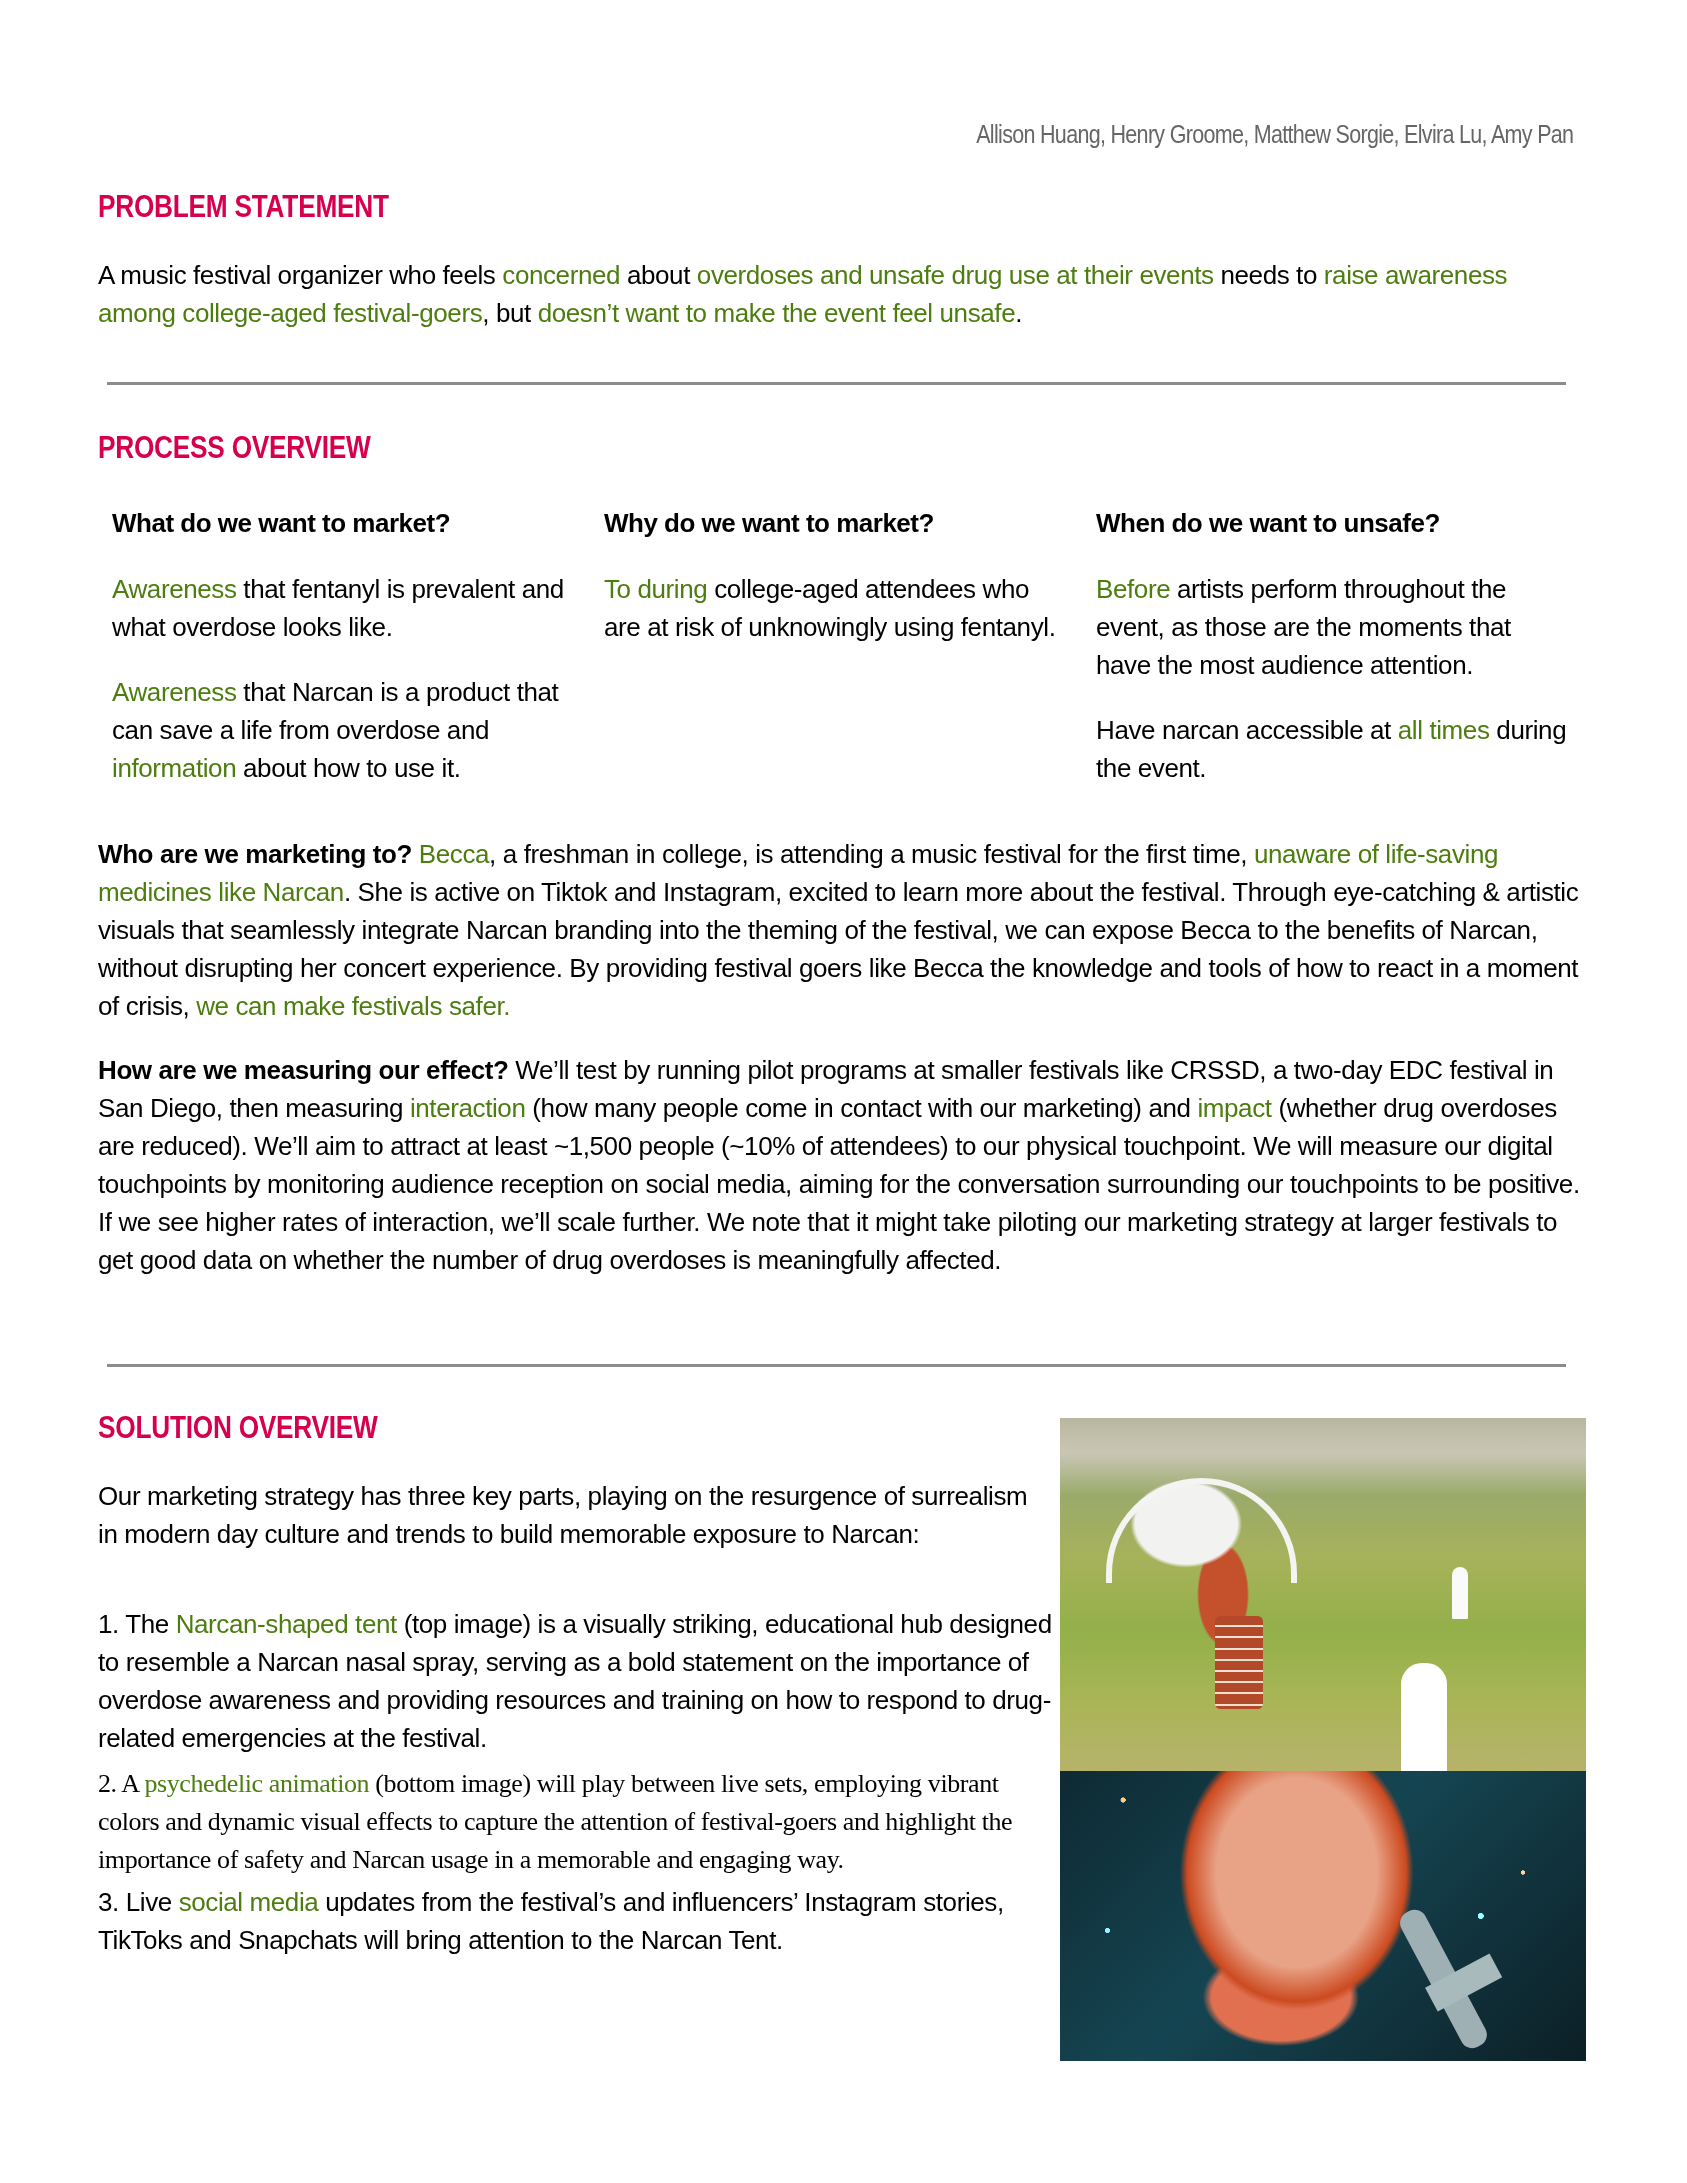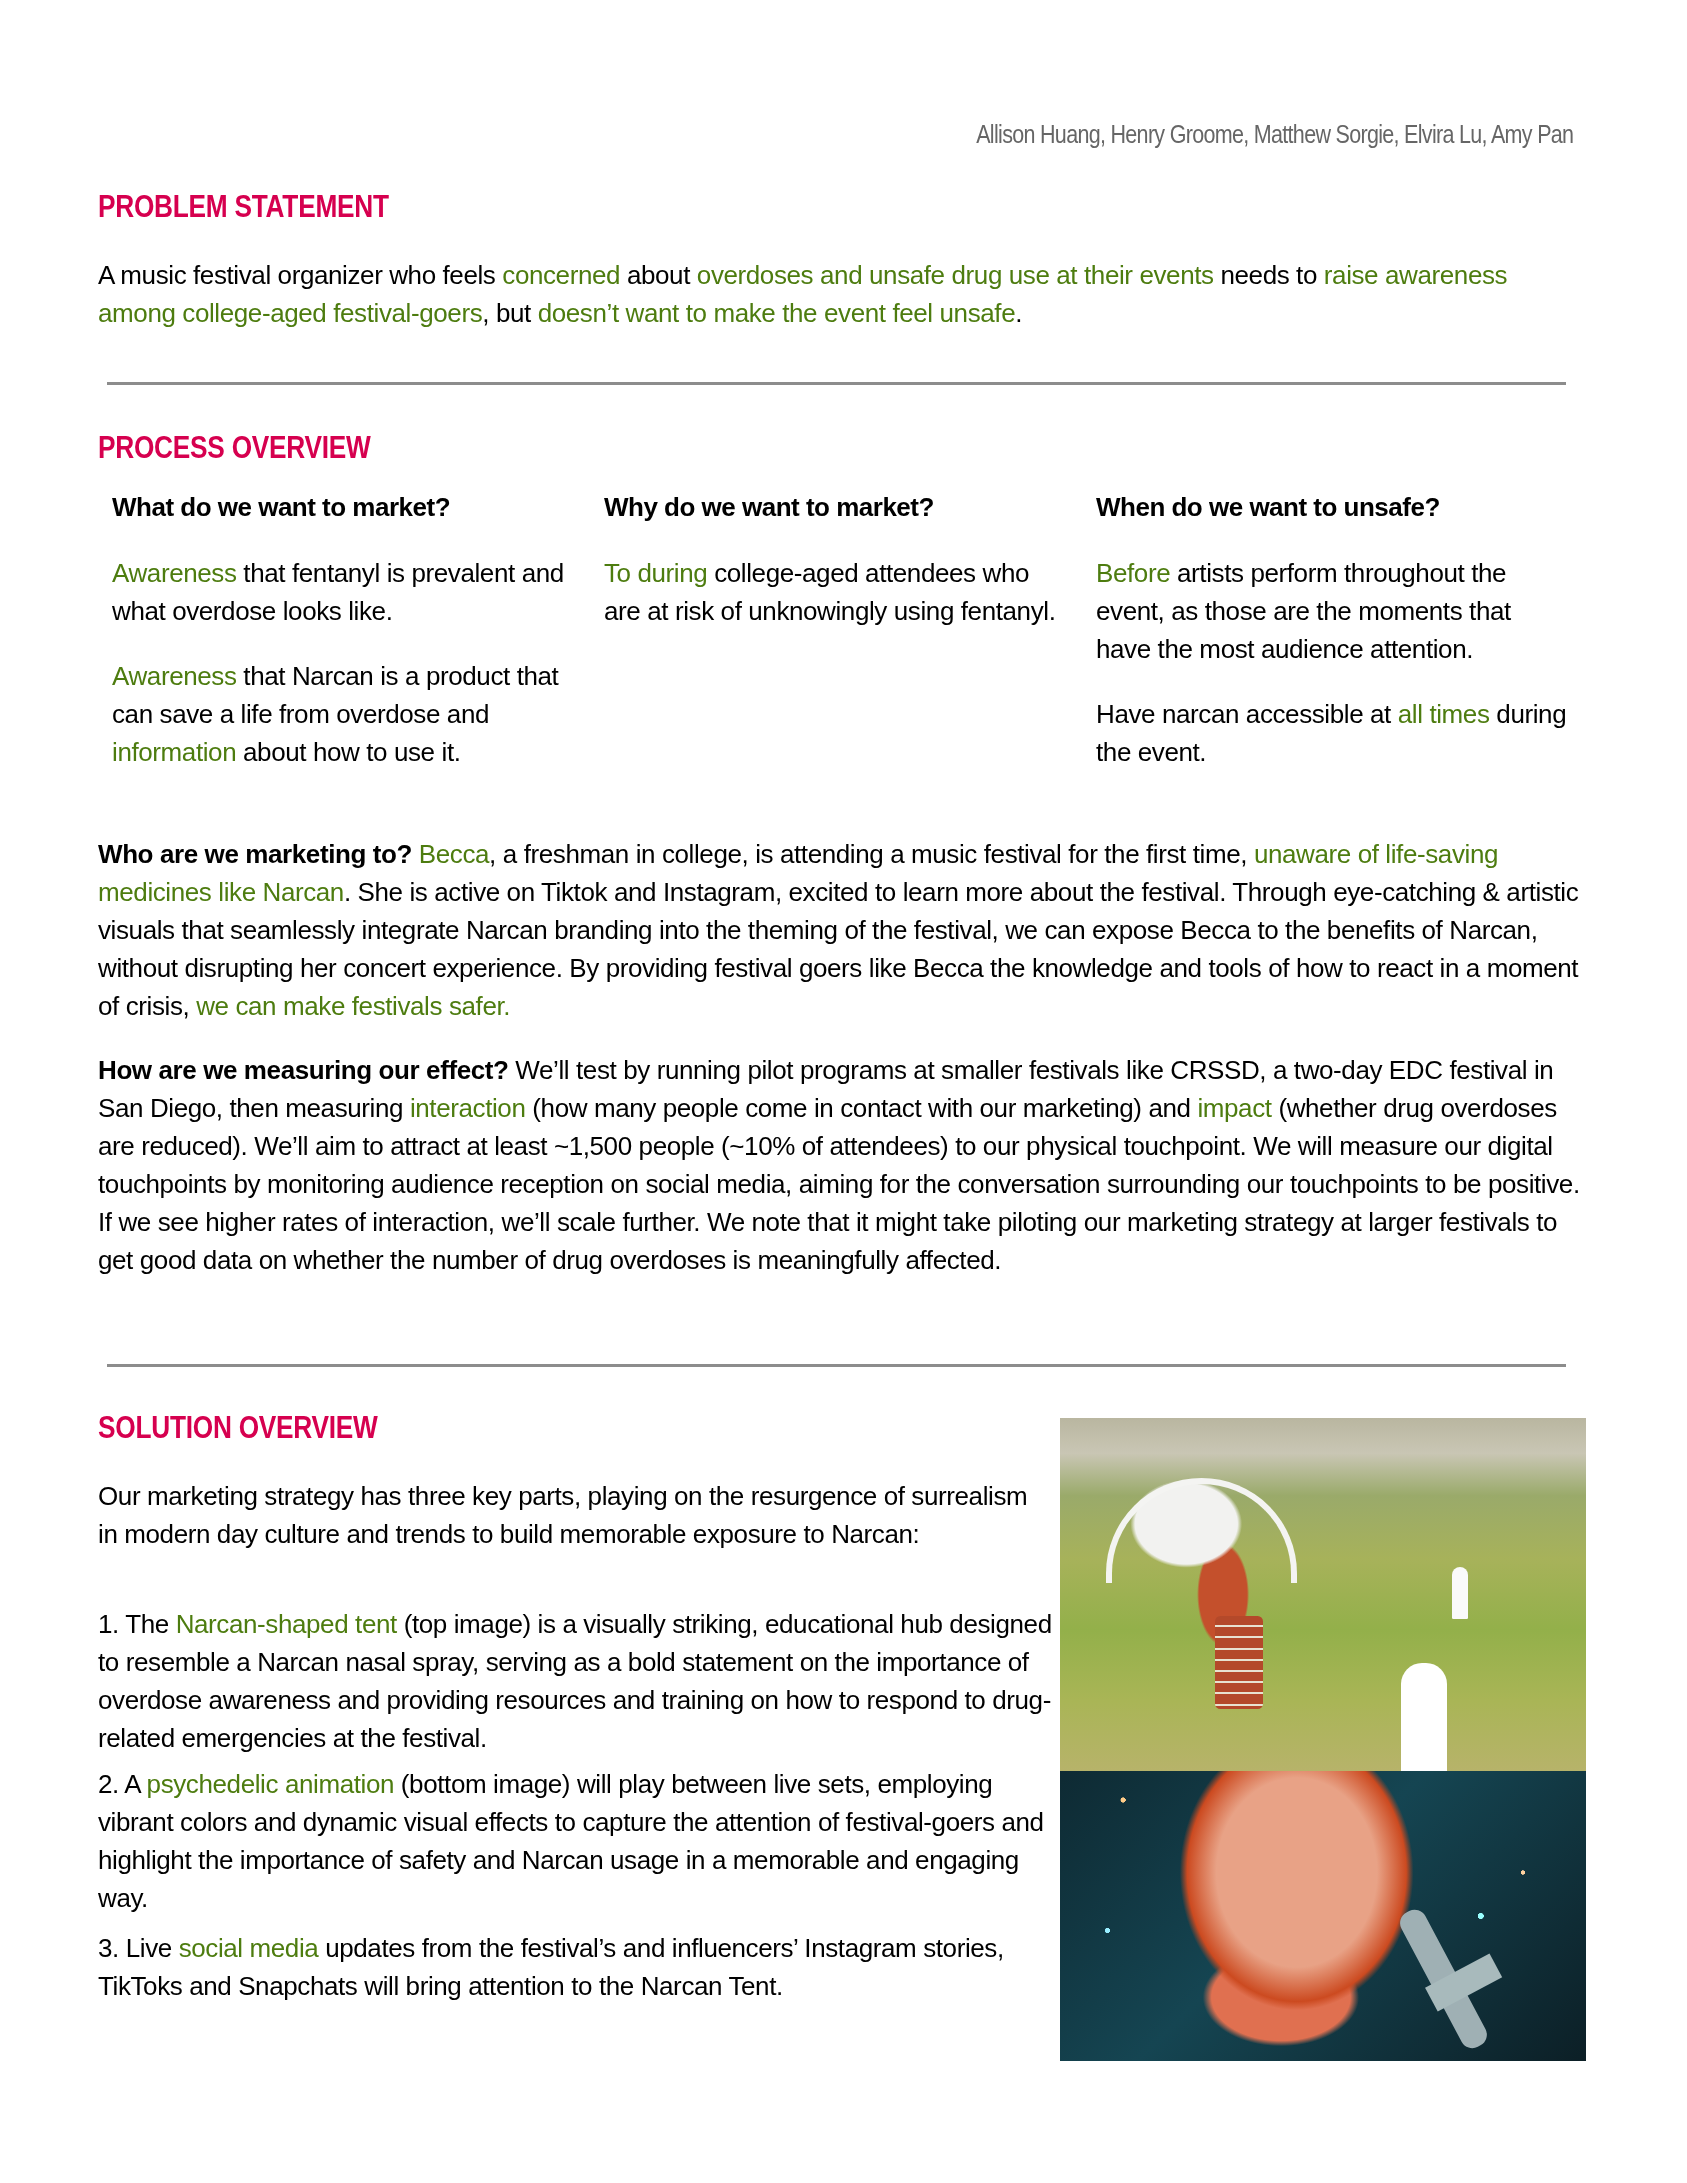--- a/index.html
+++ b/index.html
@@ -9,21 +9,21 @@
   .authors { position:absolute; right:114px; top:120px; font-size:25px; color:#666666;
              letter-spacing:-0.8px; transform:scaleX(0.86); transform-origin:right center; white-space:nowrap; }
   .section-title { position:absolute; left:98px; font-size:32px; font-weight:bold; color:#d6004f;
                    transform:scaleX(0.82); transform-origin:left center; white-space:nowrap; letter-spacing:-0.3px; }
   .text { font-size:26px; line-height:38px; letter-spacing:-0.4px; }
   .hl { color:#4d7c0f; }
   .b { font-weight:bold; }
   .para { position:absolute; }
   .divider { position:absolute; left:107px; width:1459px; height:2.6px; background:#8c8c8c; }
   .col { position:absolute; top:488px; width:463px; }
-  .col h3 { margin:0 0 28px 0; font-size:26px; font-weight:bold; line-height:38px; letter-spacing:-0.5px; }
+  .col h3 { margin:16px 0 28px 0; font-size:26px; font-weight:bold; line-height:38px; letter-spacing:-0.5px; }
   .col p { margin:0 0 26.5px 0; }
   .img-wrap { position:absolute; left:1060px; width:526px; overflow:hidden; }
   .img-top { top:1418px; height:353px;
     background:
       radial-gradient(ellipse 93px 73px at 24% 30%, #f2f2f0 0 55%, transparent 60%),
       radial-gradient(ellipse 40px 79px at 31% 50%, #c4502c 0 60%, transparent 65%),
       linear-gradient(180deg, #b9b6a0 0%, #c9c6b4 10%, #9aaa6a 22%, #a7b25a 40%, #93b04a 60%, #a9b556 80%, #b7b36a 100%); }
   .img-bottom { top:1771px; height:290px;
     background:
       radial-gradient(circle 4px at 12% 10%, #ffcc88 0 60%, transparent 70%),
@@ -81,21 +81,21 @@
   </div>
 
   <div class="divider" style="top:1364px;"></div>
 
   <div class="section-title" style="top:1409px;">SOLUTION OVERVIEW</div>
 
   <div class="para text" style="left:98px; top:1477px; width:939px;">Our marketing strategy has three key parts, playing on the resurgence of surrealism in modern day culture and trends to build memorable exposure to Narcan:</div>
 
   <div class="para text" style="left:98px; top:1605px; width:959px;">
     <div style="margin-bottom:8px;"><span>1. The </span><span class="hl">Narcan-shaped tent</span><span> (top image) is a visually striking, educational hub designed to resemble a Narcan nasal spray, serving as a bold statement on the importance of overdose awareness and providing resources and training on how to respond to drug-related emergencies at the festival.</span></div>
-    <div style="margin-bottom:12px;"><span>2. A </span><span class="hl">psychedelic animation</span><span> (bottom image) will play between live sets, employing vibrant colors and dynamic visual effects to capture the attention of festival-goers and highlight the importance of safety and Narcan usage in a memorable and engaging way.</span></div>
+    <div style="margin-bottom:4px;font-family:Liberation Serif, serif;"><span>2. A </span><span class="hl">psychedelic animation</span><span> (bottom image) will play between live sets, employing vibrant colors and dynamic visual effects to capture the attention of festival-goers and highlight the importance of safety and Narcan usage in a memorable and engaging way.</span></div>
     <div><span>3. Live </span><span class="hl">social media</span><span> updates from the festival’s and influencers’ Instagram stories, TikToks and Snapchats will bring attention to the Narcan Tent.</span></div>
   </div>
 
   <div class="img-wrap img-top" title="Aerial view of a music festival with Narcan-shaped tent structures">
     <div class="dome"></div>
     <div class="tower"></div>
     <div class="tent-top-a"></div>
     <div class="tent2"></div>
   </div>
 

